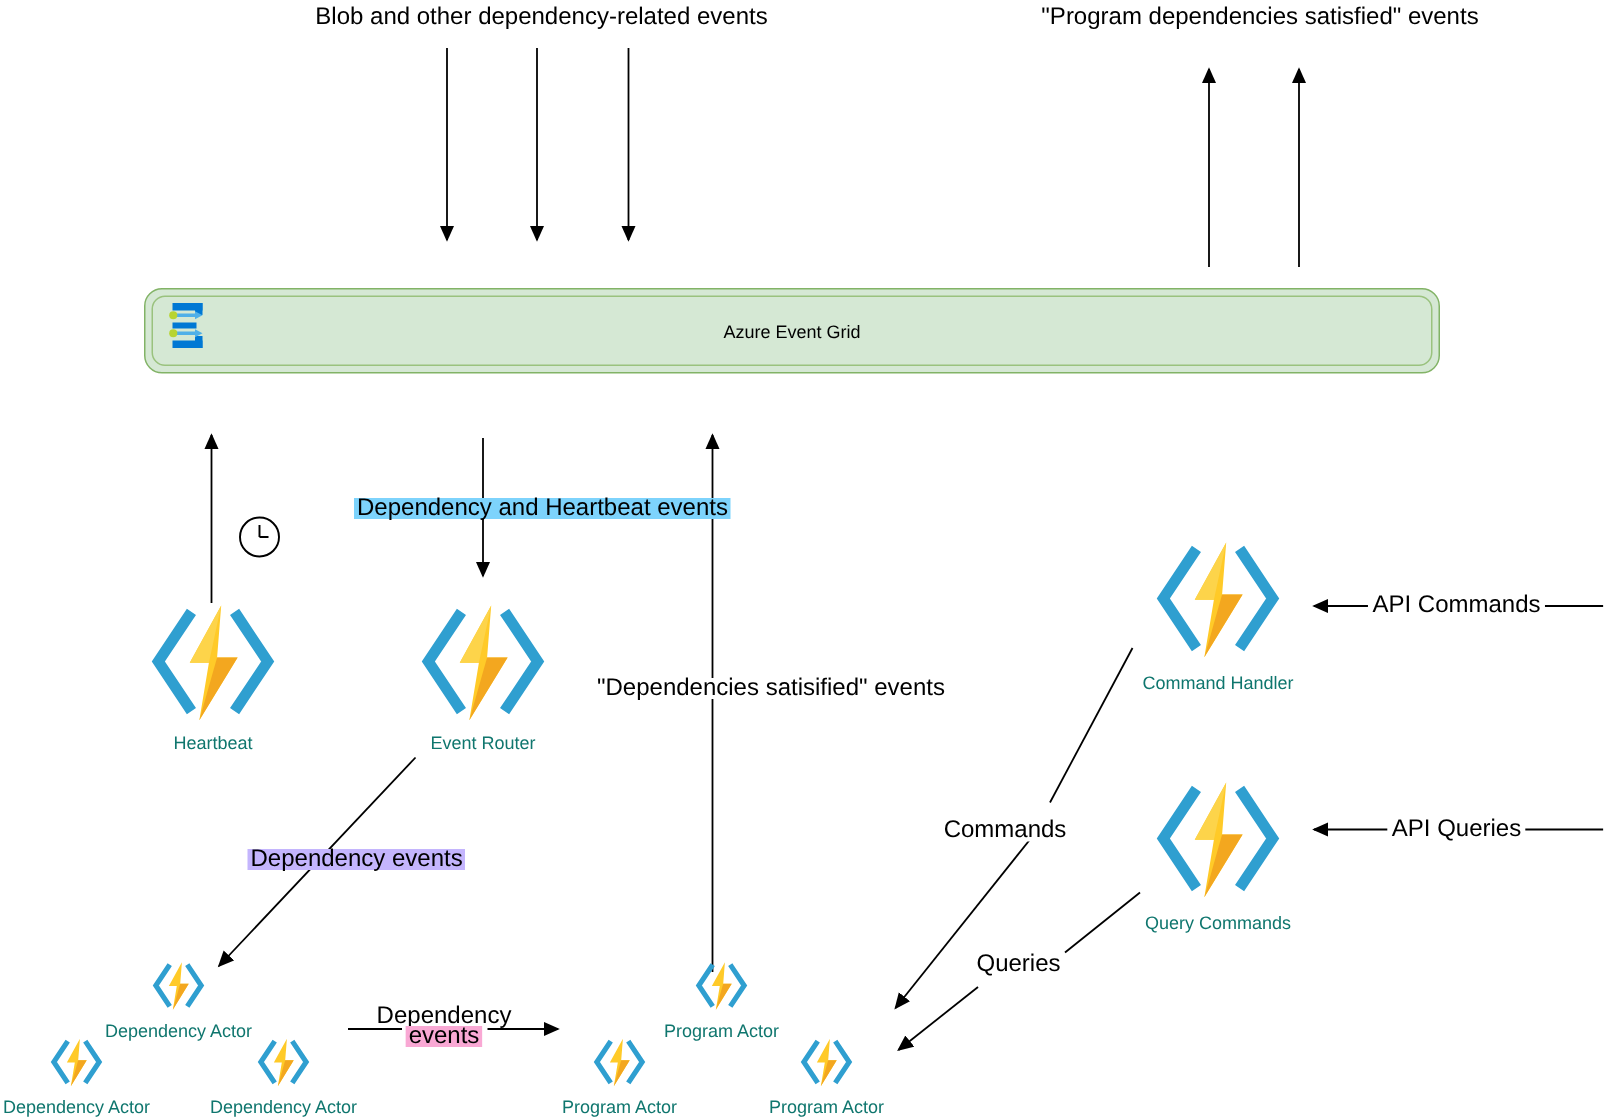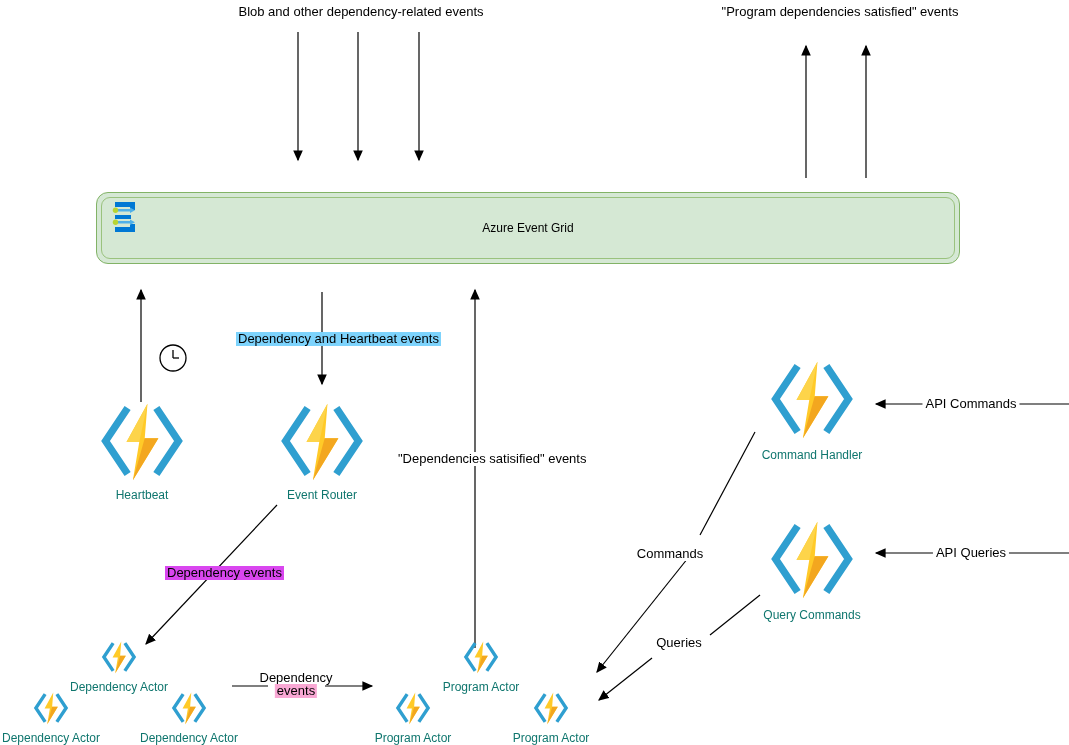--- a/index.html
+++ b/index.html
@@ -21,34 +21,34 @@
     position: absolute;
     left: 0;
     top: 0;
     width: 1069px;
     height: 745px;
     pointer-events: none;
   }
   .lbl {
     position: absolute;
     font-family: "Liberation Sans", sans-serif;
-    font-size: 13px;
+    font-size: 16px;
     color: #000000;
     white-space: nowrap;
     line-height: 14px;
   }
   .lbl.center { transform: translateX(-50%); text-align: center; }
 
   
   .eventgrid-box {
     position: absolute;
     left: 96px;
     top: 192px;
     width: 864px;
-    height: 72px;
+    height: 57px;
     background: #d5e8d4;
     border: 1px solid #82b366;
     border-radius: 12px;
     box-sizing: border-box;
   }
   .eventgrid-inner {
     position: absolute;
     left: 4px;
     top: 4px;
     right: 4px;
@@ -274,21 +274,21 @@
       <path d="M56,4 L33,46 L47,46 L40,88 L68,42 L53,42 z" fill="#ffca28"></path>
       <path d="M68,42 L53,42 L40,88 z" fill="#f3a71f"></path>
     </svg>
     <div class="fnlabel" style="top:40px;">Program Actor</div>
   </div>
 
   <div class="lbl" style="left:236px; top:332px; background:#7dd3fc; padding:0 2px;">Dependency and Heartbeat events</div>
 
   <div class="lbl" style="left:396px; top:452px; background:#fff; padding:0 2px;">"Dependencies satisified" events</div>
 
-  <div class="lbl" style="left:165px; top:566px; background:#d946ef; padding:0 2px;">Dependency events</div>
+  <div class="lbl" style="left:165px; top:566px; background:#c4b5fd; padding:0 2px;">Dependency events</div>
 
   <div class="lbl center" style="left:296px; top:671px; background:#fff; padding:0 2px;">Dependency</div>
   <div class="lbl center" style="left:296px; top:684px; background:#f9a8d4; padding:0 2px;">events</div>
 
   <div class="lbl center" style="left:971px; top:397px; background:#fff; padding:0 3px;">API Commands</div>
 
   <div class="lbl center" style="left:971px; top:546px; background:#fff; padding:0 3px;">API Queries</div>
 
   <div class="lbl center" style="left:670px; top:547px; background:#fff; padding:0 3px;">Commands</div>
 

